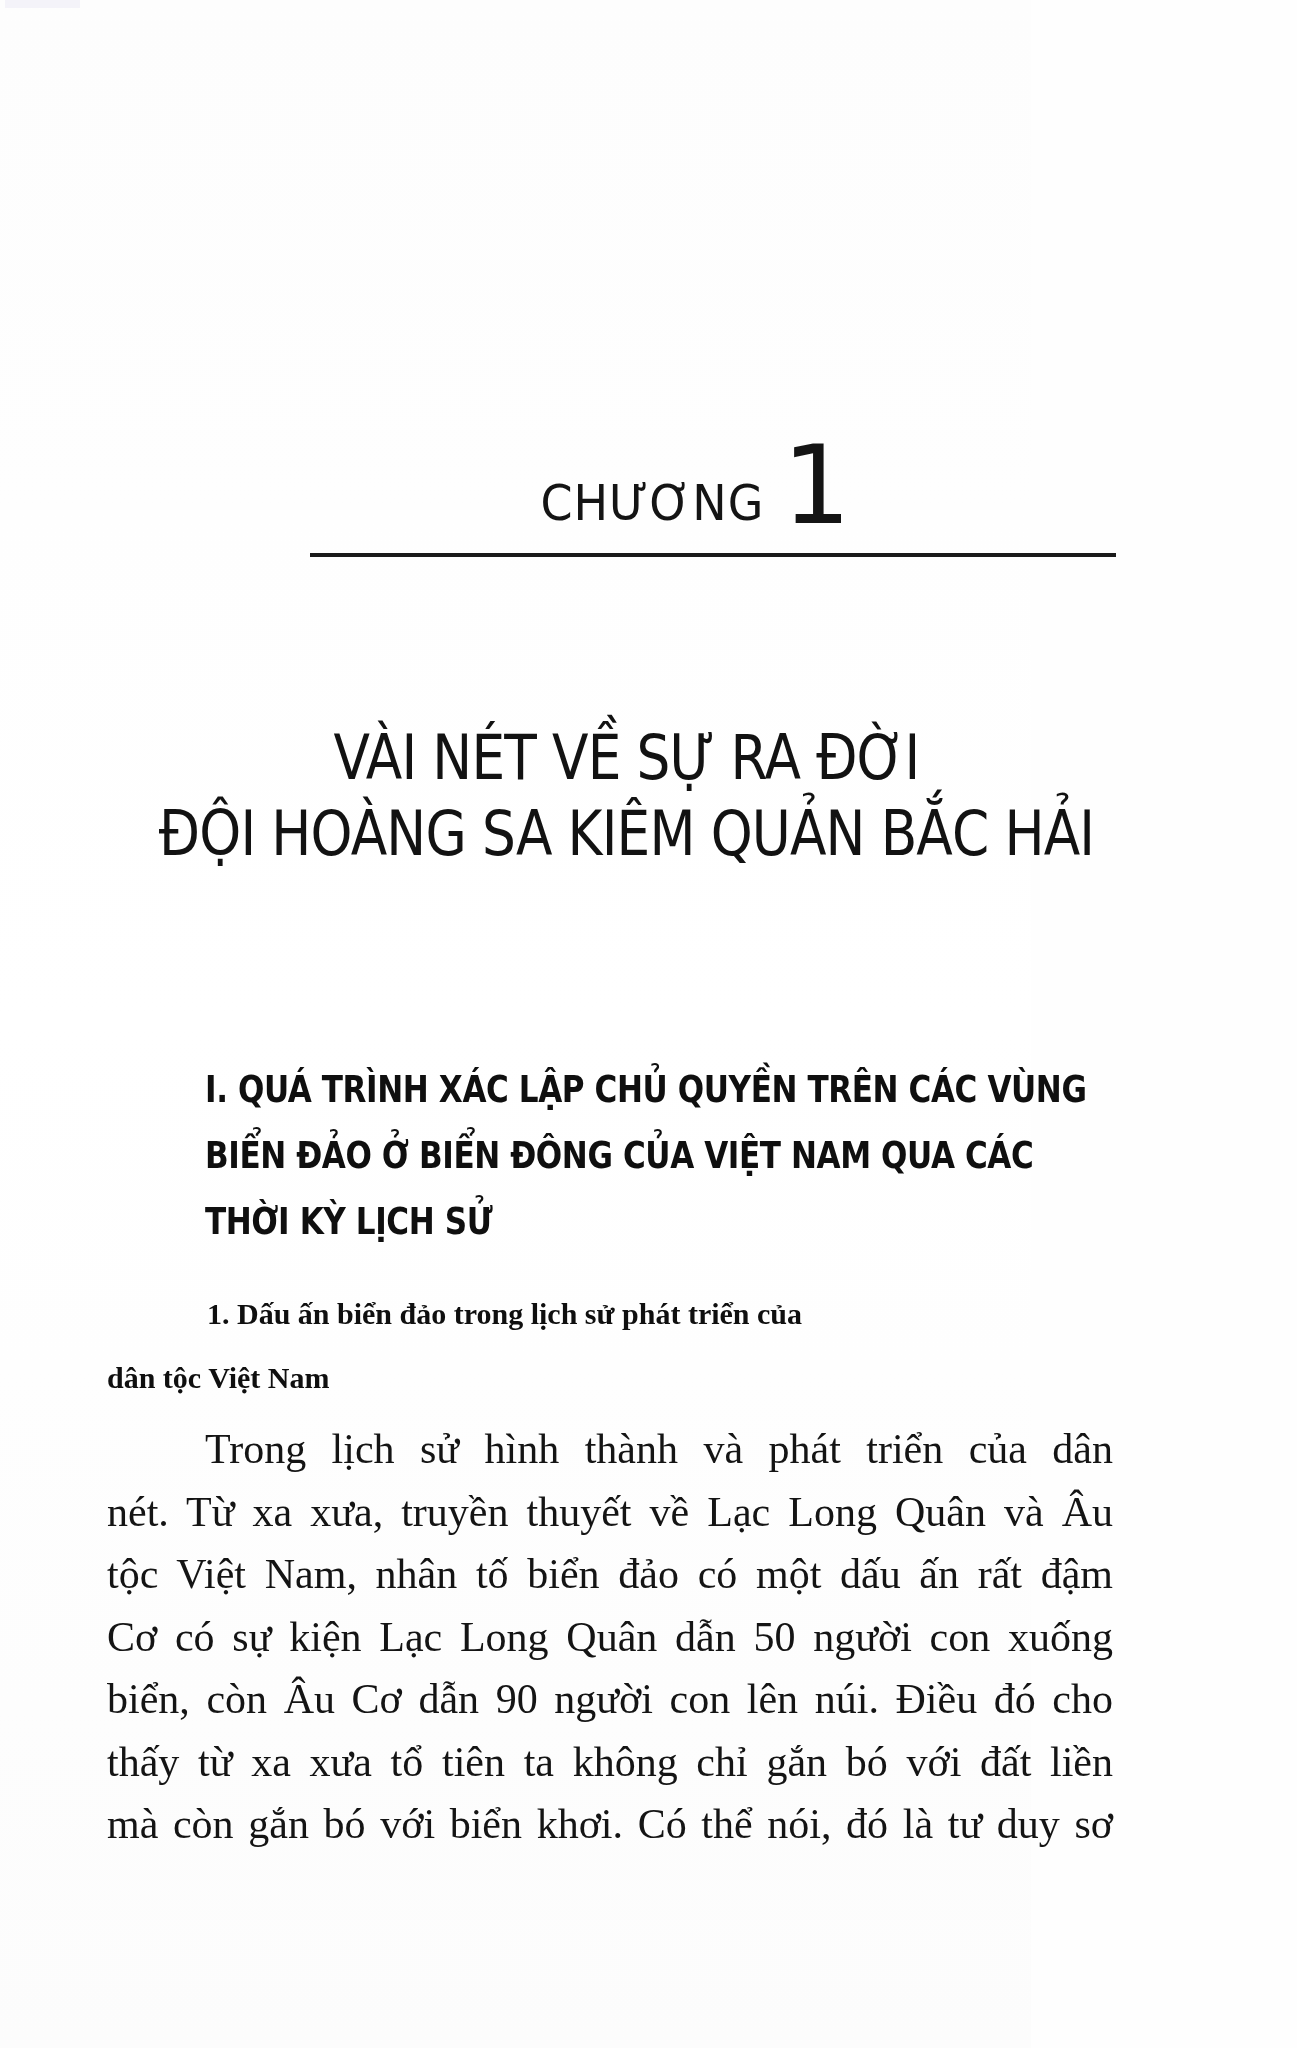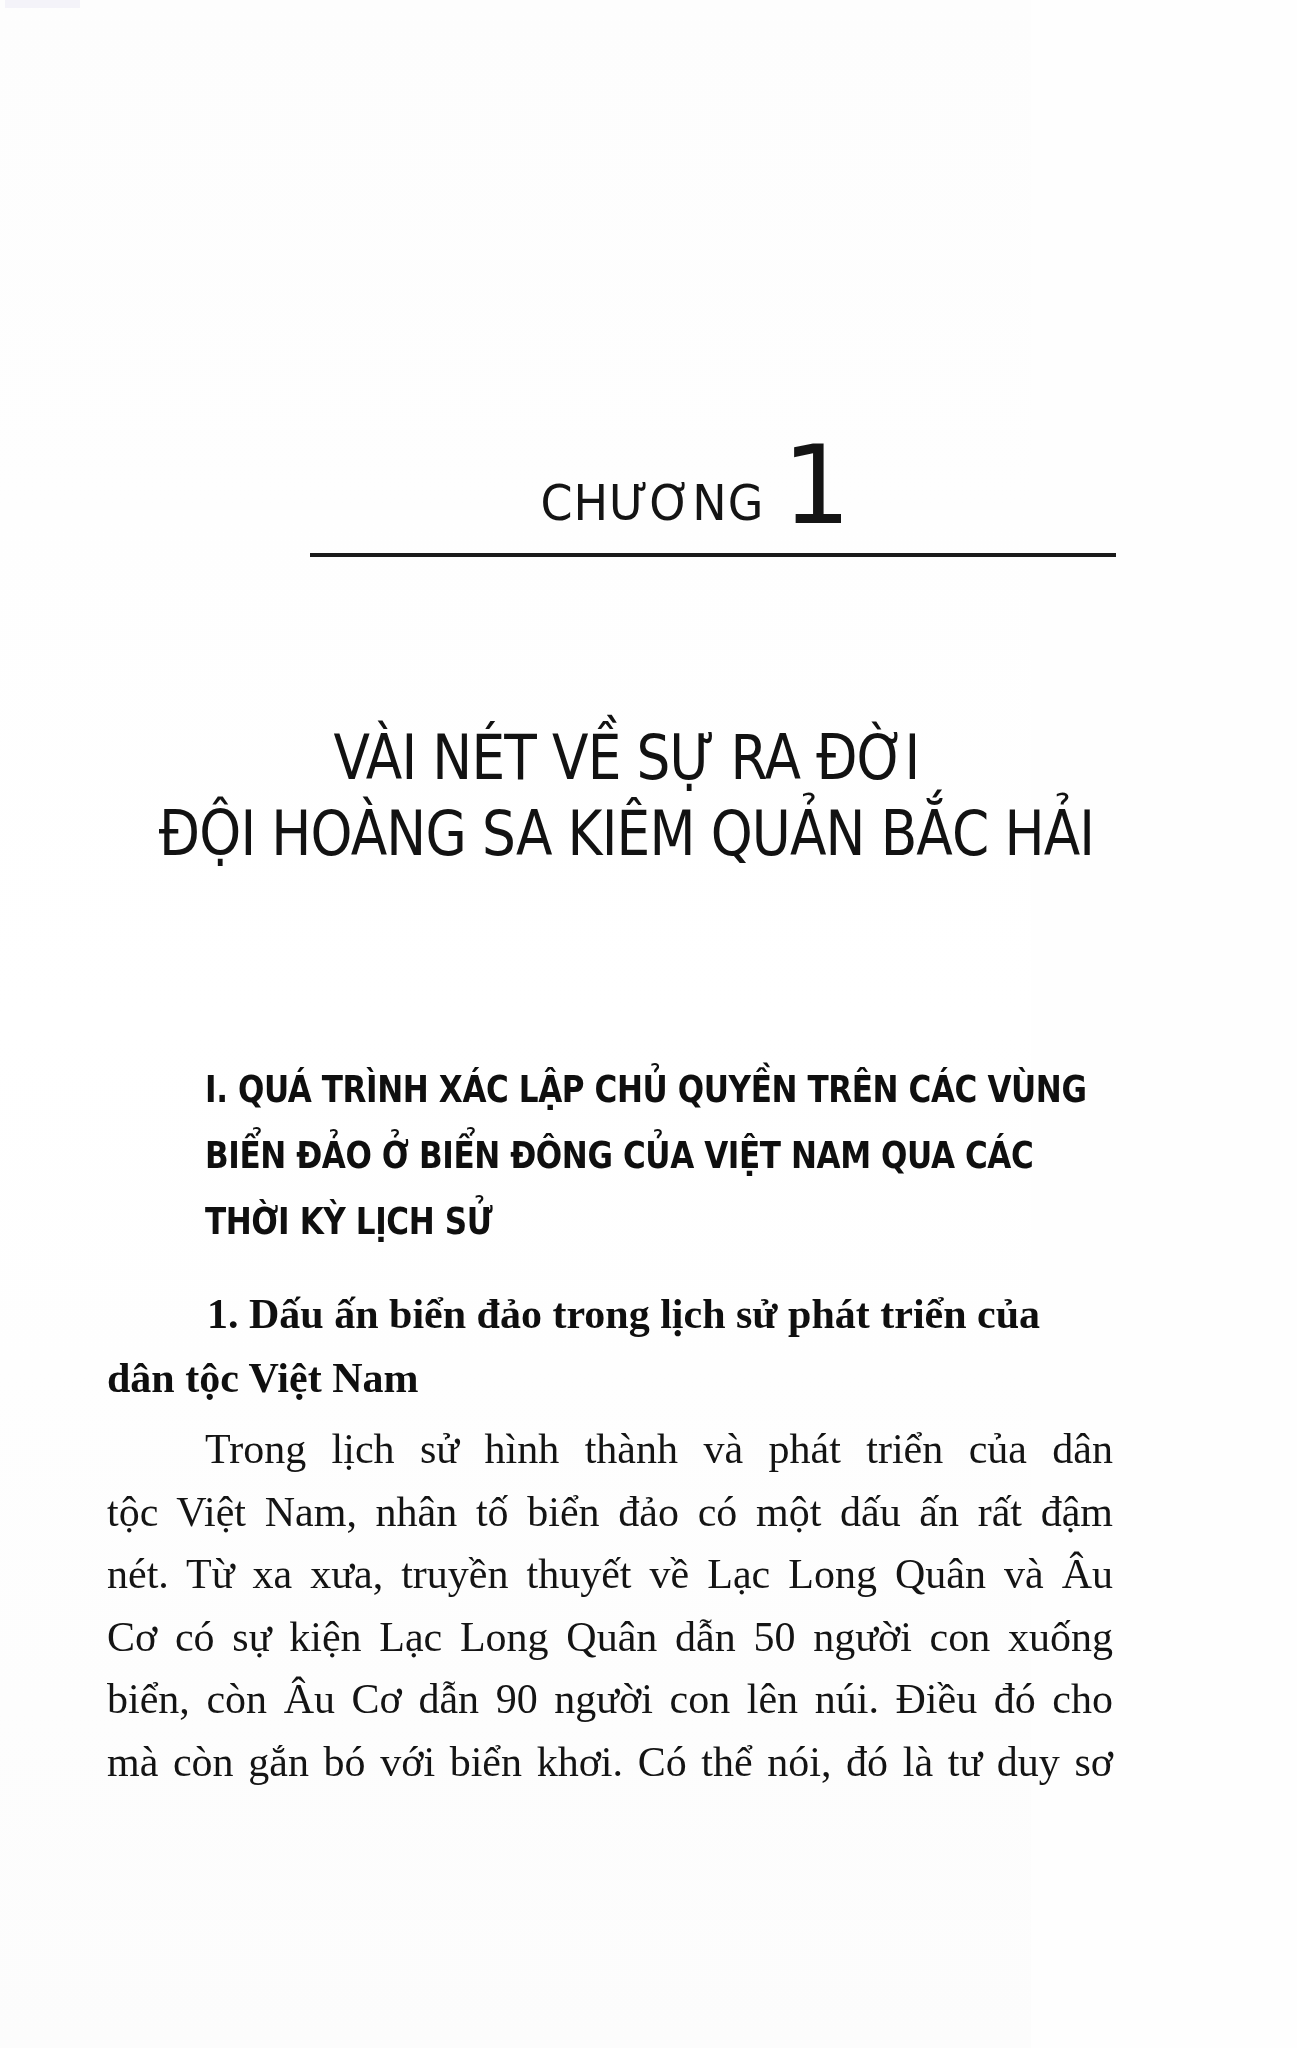--- a/index.html
+++ b/index.html
@@ -87,21 +87,21 @@
       transform-origin: left center;
     }
 
     .subheading {
       position: absolute;
       left: 107px;
       width: 1006px;
       top: 1282px;
       font-family: "Liberation Serif", "DejaVu Serif", serif;
       font-weight: bold;
-      font-size: 42px;
+      font-size: 30px;
       line-height: 64px;
       color: #0f0f0f;
     }
     .subheading .sline {
       display: block;
       white-space: nowrap;
       transform-origin: left center;
     }
     .subheading .sline.first { padding-left: 100px; }
 
@@ -151,19 +151,20 @@
     <span class="hline">THỜI KỲ LỊCH SỬ</span>
   </div>
 
   <div class="subheading">
     <span class="sline first">1. Dấu ấn biển đảo trong lịch sử phát triển của</span>
     <span class="sline">dân tộc Việt Nam</span>
   </div>
 
   <div class="body-text">
     <span class="bline first">Trong lịch sử hình thành và phát triển của dân</span>
+    <span class="bline">nét. Từ xa xưa, truyền thuyết về Lạc Long Quân và Âu</span>
     <span class="bline">tộc Việt Nam, nhân tố biển đảo có một dấu ấn rất đậm</span>
-    <span class="bline">nét. Từ xa xưa, truyền thuyết về Lạc Long Quân và Âu</span>
     <span class="bline">Cơ có sự kiện Lạc Long Quân dẫn 50 người con xuống</span>
     <span class="bline">biển, còn Âu Cơ dẫn 90 người con lên núi. Điều đó cho</span>
+    <span class="bline">thấy từ xa xưa tổ tiên ta không chỉ gắn bó với đất liền</span>
     <span class="bline">mà còn gắn bó với biển khơi. Có thể nói, đó là tư duy sơ</span>
   </div>
 </div>
 
 </body></html>

